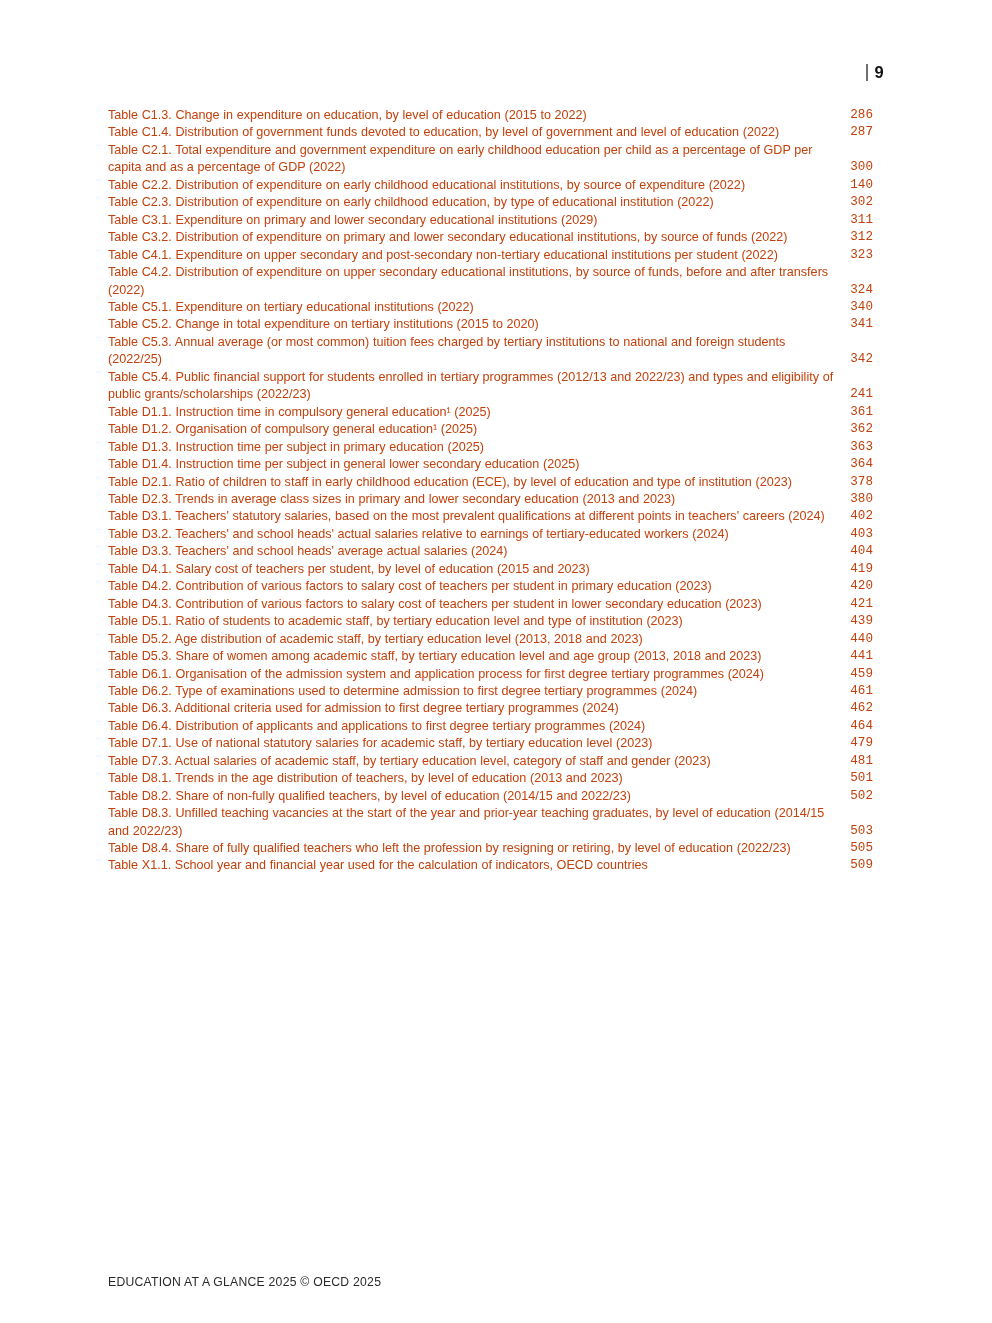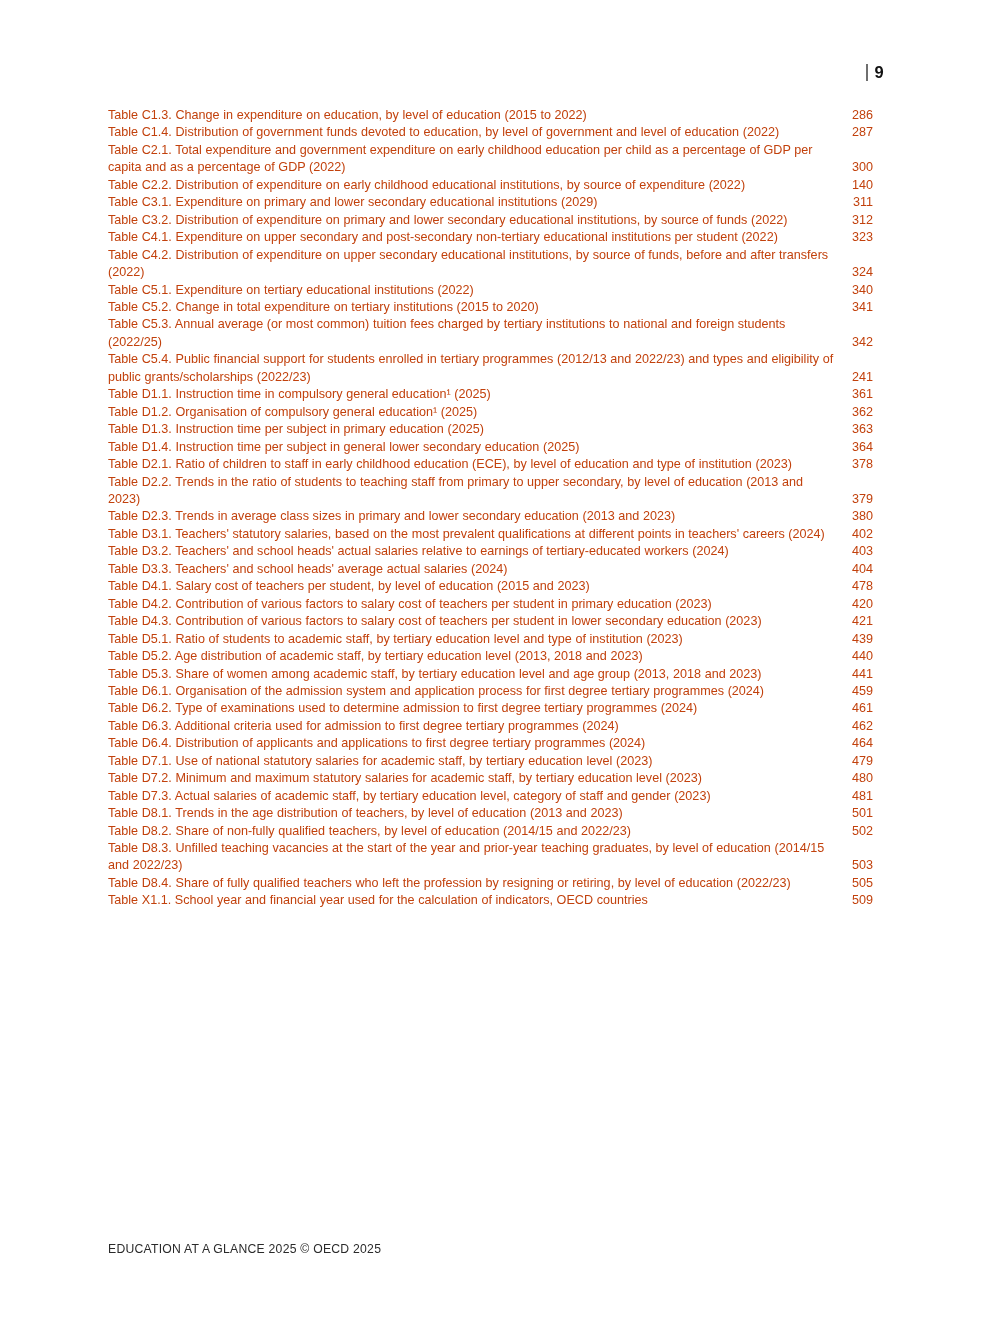--- a/index.html
+++ b/index.html
@@ -75,27 +75,28 @@
     word-spacing: 0.15px;
   }
 
   .toc-folio {
     flex: 0 0 auto;
     width: 30px;
     text-align: right;
     align-self: flex-end;
     font-variant-numeric: tabular-nums;
     white-space: nowrap;
+    font-family: Liberation Mono, monospace;
   }
 
   
   .page-footer {
     position: absolute;
     left: 108px;
-    top: 1242px;
+    top: 1275px;
     font-size: 12.2px;
     letter-spacing: 0.25px;
     color: #2a2a2a;
     white-space: nowrap;
   }
 </style>
 </head>
 <body>
 
 <div class="page">
@@ -116,20 +117,24 @@
       </div>
       <div class="toc-entry">
         <span class="toc-title">Table C2.1. Total expenditure and government expenditure on early childhood education per child as a percentage of GDP per capita and as a percentage of GDP (2022)</span>
         <span class="toc-folio">300</span>
       </div>
       <div class="toc-entry">
         <span class="toc-title">Table C2.2. Distribution of expenditure on early childhood educational institutions, by source of expenditure (2022)</span>
         <span class="toc-folio">140</span>
       </div>
       <div class="toc-entry">
+        <span class="toc-title">Table C2.3. Distribution of expenditure on early childhood education, by type of educational institution (2022)</span>
+        <span class="toc-folio">302</span>
+      </div>
+      <div class="toc-entry">
         <span class="toc-title">Table C3.1. Expenditure on primary and lower secondary educational institutions (2029)</span>
         <span class="toc-folio">311</span>
       </div>
       <div class="toc-entry">
         <span class="toc-title">Table C3.2. Distribution of expenditure on primary and lower secondary educational institutions, by source of funds (2022)</span>
         <span class="toc-folio">312</span>
       </div>
       <div class="toc-entry">
         <span class="toc-title">Table C4.1. Expenditure on upper secondary and post-secondary non-tertiary educational institutions per student (2022)</span>
         <span class="toc-folio">323</span>
@@ -168,42 +173,38 @@
       </div>
       <div class="toc-entry">
         <span class="toc-title">Table D1.4. Instruction time per subject in general lower secondary education (2025)</span>
         <span class="toc-folio">364</span>
       </div>
       <div class="toc-entry">
         <span class="toc-title">Table D2.1. Ratio of children to staff in early childhood education (ECE), by level of education and type of institution (2023)</span>
         <span class="toc-folio">378</span>
       </div>
       <div class="toc-entry">
-        <span class="toc-title">Table D2.2. Trends in the ratio of students to teaching staff from primary to upper secondary, by level of education (2013 and 2023)</span>
-        <span class="toc-folio">379</span>
-      </div>
-      <div class="toc-entry">
         <span class="toc-title">Table D2.3. Trends in average class sizes in primary and lower secondary education (2013 and 2023)</span>
         <span class="toc-folio">380</span>
       </div>
       <div class="toc-entry">
         <span class="toc-title">Table D3.1. Teachers' statutory salaries, based on the most prevalent qualifications at different points in teachers' careers (2024)</span>
         <span class="toc-folio">402</span>
       </div>
       <div class="toc-entry">
         <span class="toc-title">Table D3.2. Teachers' and school heads' actual salaries relative to earnings of tertiary-educated workers (2024)</span>
         <span class="toc-folio">403</span>
       </div>
       <div class="toc-entry">
         <span class="toc-title">Table D3.3. Teachers' and school heads' average actual salaries (2024)</span>
         <span class="toc-folio">404</span>
       </div>
       <div class="toc-entry">
         <span class="toc-title">Table D4.1. Salary cost of teachers per student, by level of education (2015 and 2023)</span>
-        <span class="toc-folio">478</span>
+        <span class="toc-folio">419</span>
       </div>
       <div class="toc-entry">
         <span class="toc-title">Table D4.2. Contribution of various factors to salary cost of teachers per student in primary education (2023)</span>
         <span class="toc-folio">420</span>
       </div>
       <div class="toc-entry">
         <span class="toc-title">Table D4.3. Contribution of various factors to salary cost of teachers per student in lower secondary education (2023)</span>
         <span class="toc-folio">421</span>
       </div>
       <div class="toc-entry">
@@ -232,24 +233,20 @@
       </div>
       <div class="toc-entry">
         <span class="toc-title">Table D6.4. Distribution of applicants and applications to first degree tertiary programmes (2024)</span>
         <span class="toc-folio">464</span>
       </div>
       <div class="toc-entry">
         <span class="toc-title">Table D7.1. Use of national statutory salaries for academic staff, by tertiary education level (2023)</span>
         <span class="toc-folio">479</span>
       </div>
       <div class="toc-entry">
-        <span class="toc-title">Table D7.2. Minimum and maximum statutory salaries for academic staff, by tertiary education level (2023)</span>
-        <span class="toc-folio">480</span>
-      </div>
-      <div class="toc-entry">
         <span class="toc-title">Table D7.3. Actual salaries of academic staff, by tertiary education level, category of staff and gender (2023)</span>
         <span class="toc-folio">481</span>
       </div>
       <div class="toc-entry">
         <span class="toc-title">Table D8.1. Trends in the age distribution of teachers, by level of education (2013 and 2023)</span>
         <span class="toc-folio">501</span>
       </div>
       <div class="toc-entry">
         <span class="toc-title">Table D8.2. Share of non-fully qualified teachers, by level of education (2014/15 and 2022/23)</span>
         <span class="toc-folio">502</span>

